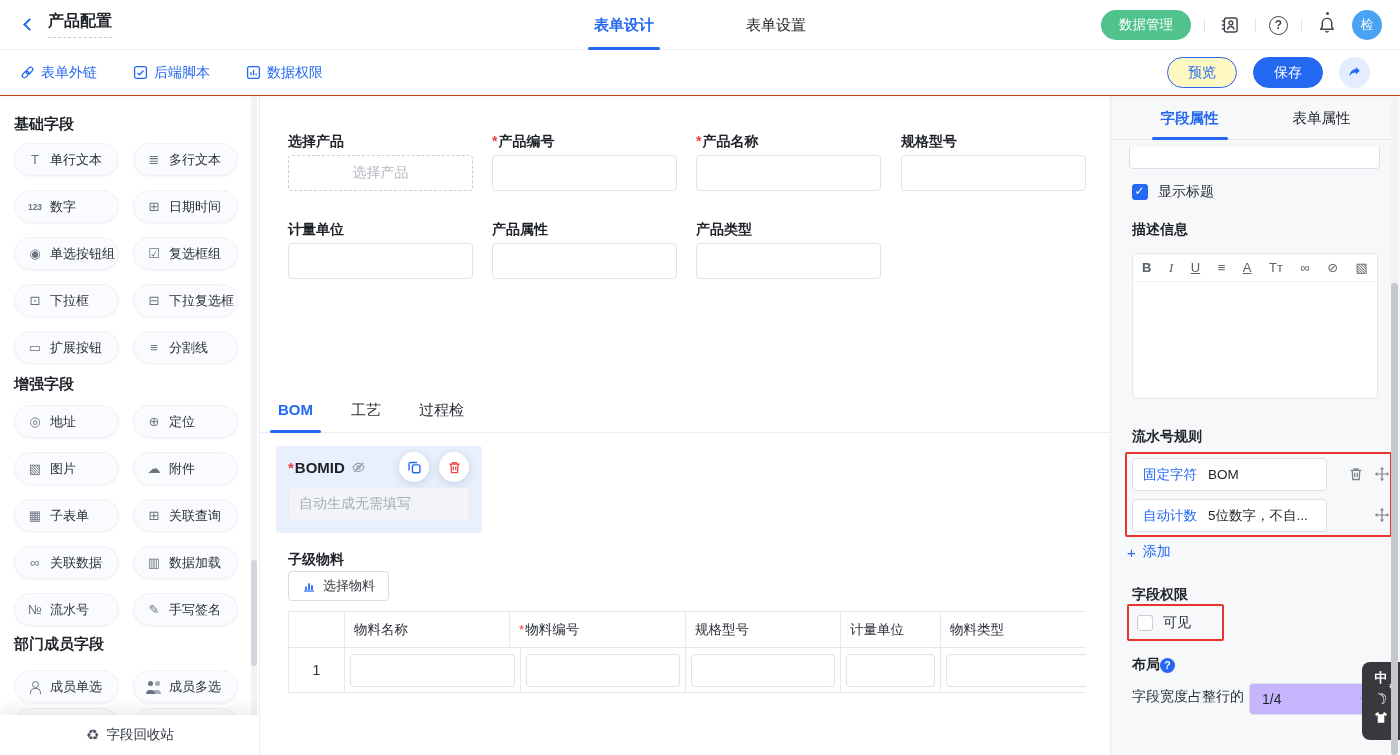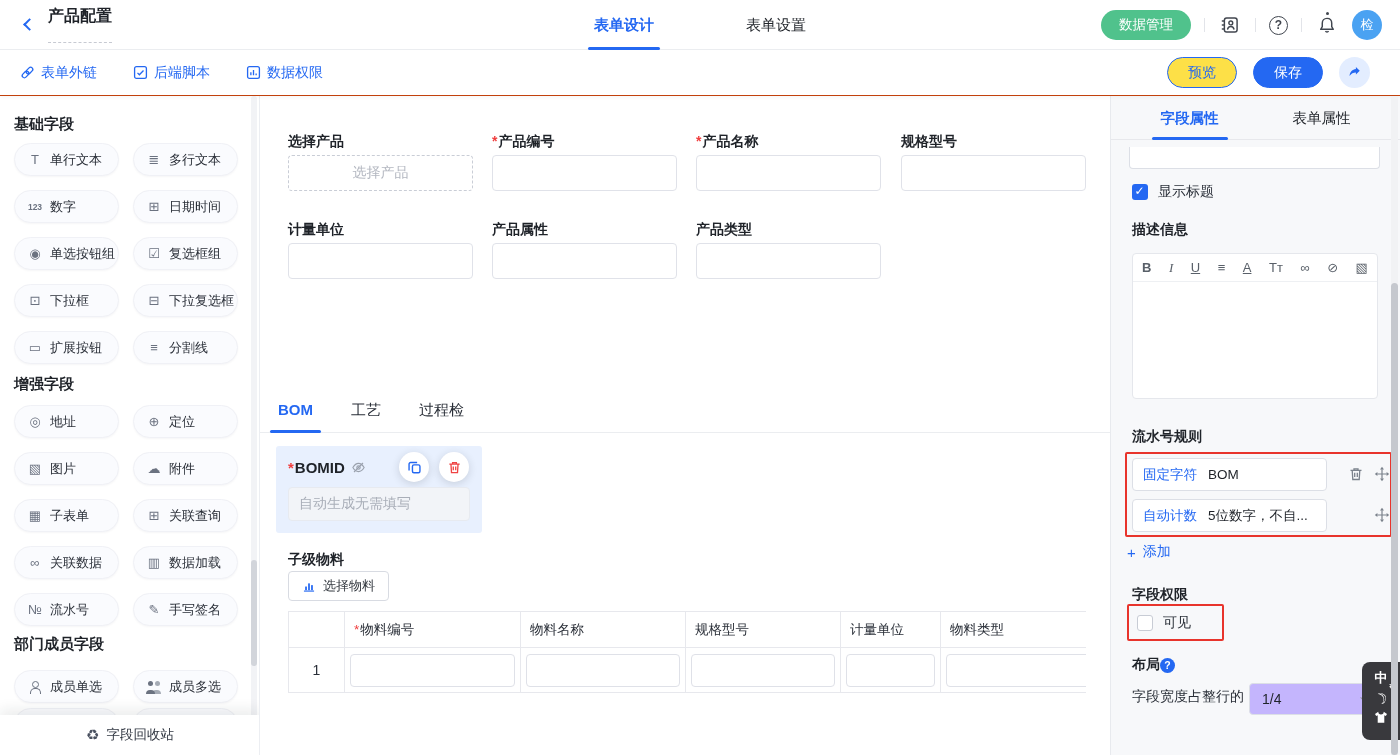--- a/index.html
+++ b/index.html
@@ -4,41 +4,41 @@
 <style>
   * { margin:0; padding:0; box-sizing:border-box; }
   html,body { font-family:"Liberation Sans","DejaVu Sans",sans-serif; }
   .app { position:relative; width:1400px; height:755px; background:#fff; overflow:hidden; color:#1f2329; }
 
   
   .hdr { position:absolute; left:0; top:0; width:1400px; height:50px; background:#fff; border-bottom:1px solid #ebedf0; display:flex; align-items:center; z-index:20; }
   .h-left { display:flex; align-items:center; padding-left:16px; gap:10px; }
   .back { width:22px; height:22px; display:flex; align-items:center; justify-content:center; cursor:pointer; }
   .chev { width:9px; height:9px; border-left:2px solid #2468f2; border-bottom:2px solid #2468f2; transform:rotate(45deg); margin-left:4px; }
-  .ptitle { font-size:16px; font-weight:700; color:#1f2329; padding-bottom:15px; border-bottom:1px dashed #c7cad2; }
+  .ptitle { font-size:16px; font-weight:700; color:#1f2329; padding-bottom:5px; border-bottom:1px dashed #c7cad2; }
   .h-tabs { position:absolute; left:50%; transform:translateX(-50%); top:0; height:50px; display:flex; gap:80px; align-items:center; }
   .h-tab { position:relative; height:50px; display:flex; align-items:center; font-size:15px; color:#1f2329; padding:0 6px; cursor:pointer; }
   .h-tab.active { color:#2468f2; font-weight:700; }
   .h-tab.active::after { content:""; position:absolute; left:0; right:0; bottom:0; height:3px; background:#2468f2; border-radius:2px; }
   .h-right { position:absolute; right:0; top:0; height:50px; display:flex; align-items:center; gap:13px; padding-right:18px; }
   .pill-green { height:30px; padding:0 18px; border:none; border-radius:16px; background:#50c28c; color:#fff; font-size:13.5px; font-family:inherit; cursor:pointer; }
   .vdiv { width:1px; height:14px; background:#e2e4e9; }
   .hicon { width:24px; height:24px; display:flex; align-items:center; justify-content:center; color:#41464f; cursor:pointer; position:relative; }
   .qcircle { width:19px; height:19px; border:1.4px solid #41464f; border-radius:50%; font-size:12px; font-weight:700; }
   .qcircle::before { content:"?"; }
   .belldot { position:absolute; top:-1px; left:11px; width:3px; height:3px; border-radius:50%; background:#41464f; }
   .avatar { width:30px; height:30px; border-radius:50%; background:#4aa2f2; color:#fff; font-size:13px; display:flex; align-items:center; justify-content:center; cursor:pointer; }
 
   
   .tbar { position:absolute; left:0; top:50px; width:1400px; height:46px; background:#fff; border-bottom:1px solid #c2410c; box-shadow:0 2px 4px rgba(31,35,41,.03); display:flex; align-items:center; z-index:19; }
   .t-left { display:flex; align-items:center; gap:36px; padding-left:20px; }
   .tlink { display:flex; align-items:center; gap:6px; color:#2468f2; font-size:14px; cursor:pointer; }
   .tlink svg { display:block; }
   .t-right { position:absolute; right:0; display:flex; align-items:center; gap:16px; padding-right:30px; }
-  .btn-outline { height:31px; padding:0 20px; background:#fde047; border:1px solid #2468f2; color:#2468f2; border-radius:16px; font-size:14px; font-family:inherit; cursor:pointer; }
+  .btn-outline { height:31px; padding:0 20px; background:#fef9c3; border:1px solid #2468f2; color:#2468f2; border-radius:16px; font-size:14px; font-family:inherit; cursor:pointer; }
   .btn-primary { height:31px; padding:0 20px; background:#2468f2; border:1px solid #2468f2; color:#fff; border-radius:16px; font-size:14px; font-family:inherit; cursor:pointer; }
   .share { width:31px; height:31px; border-radius:50%; background:#e3edff; display:flex; align-items:center; justify-content:center; color:#2468f2; cursor:pointer; }
 
   
   .sidebar { position:absolute; left:0; top:96px; width:260px; height:659px; background:#fff; border-right:1px solid #eceef2; overflow:hidden; z-index:10; }
   .side-title { position:absolute; left:14px; font-size:15px; font-weight:700; color:#1f2329; }
   .pgrid { position:absolute; left:14px; display:grid; grid-template-columns:105px 105px; gap:14px; }
   .pill { height:33px; border-radius:17px; background:#fafbfe; border:1px solid #f0f1f6; box-shadow:0 1px 2px rgba(16,24,40,.04); display:flex; align-items:center; padding-left:12px; gap:7px; font-size:13px; color:#2a2f38; cursor:grab; white-space:nowrap; overflow:hidden; }
   .pi { color:#6b7280; font-size:13px; width:16px; text-align:center; flex:none; }
   .pi-sm { font-size:8.5px; font-weight:700; letter-spacing:0; }
@@ -396,25 +396,25 @@
           <rect x="3.6" y="8.6" width="2" height="4.2" fill="currentColor"></rect>
           <rect x="7" y="5" width="2" height="7.8" fill="currentColor"></rect>
           <rect x="10.4" y="7" width="2" height="5.8" fill="currentColor"></rect>
         </svg>
       <span>选择物料</span>
     </div>
 
     <div class="mtable">
       <div class="trow thead">
         <div class="tc c0"></div>
+        <div class="tc c2">
+            <span>物料名称</span>
+          </div>
         <div class="tc c1">
             <span class="req" style="font-weight:400">物料编号</span>
-          </div>
-        <div class="tc c2">
-            <span>物料名称</span>
           </div>
         <div class="tc c3">
             <span>规格型号</span>
           </div>
         <div class="tc c4">
             <span>计量单位</span>
           </div>
         <div class="tc c5">
             <span>物料类型</span>
           </div>

